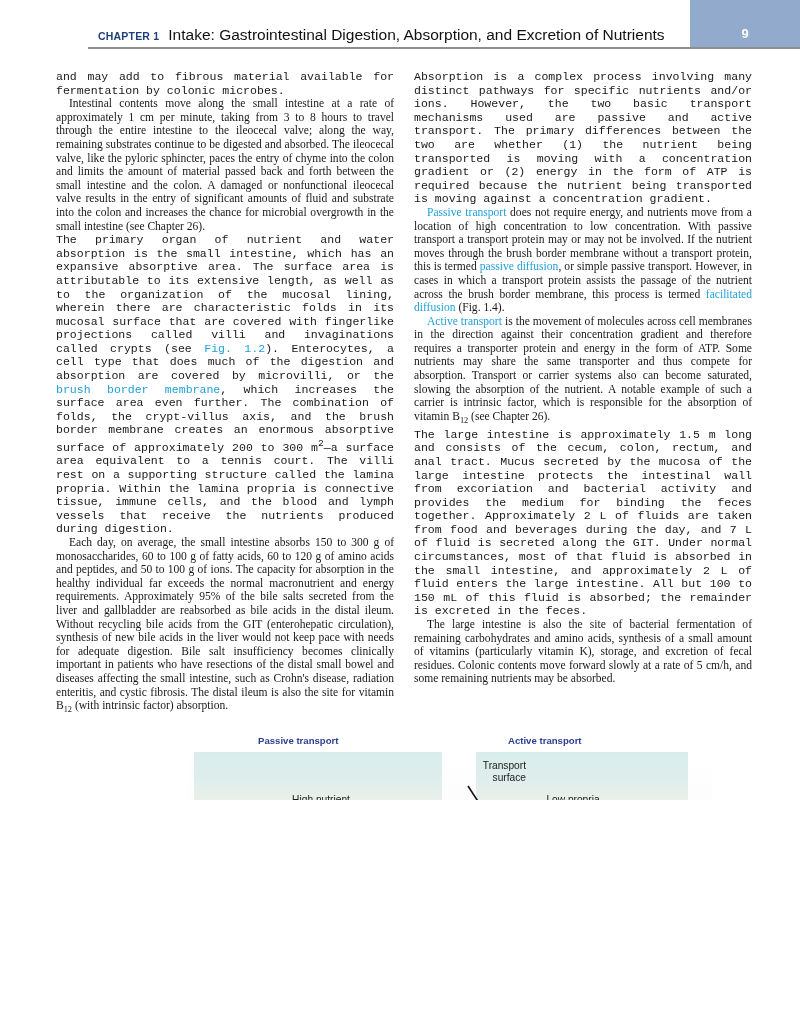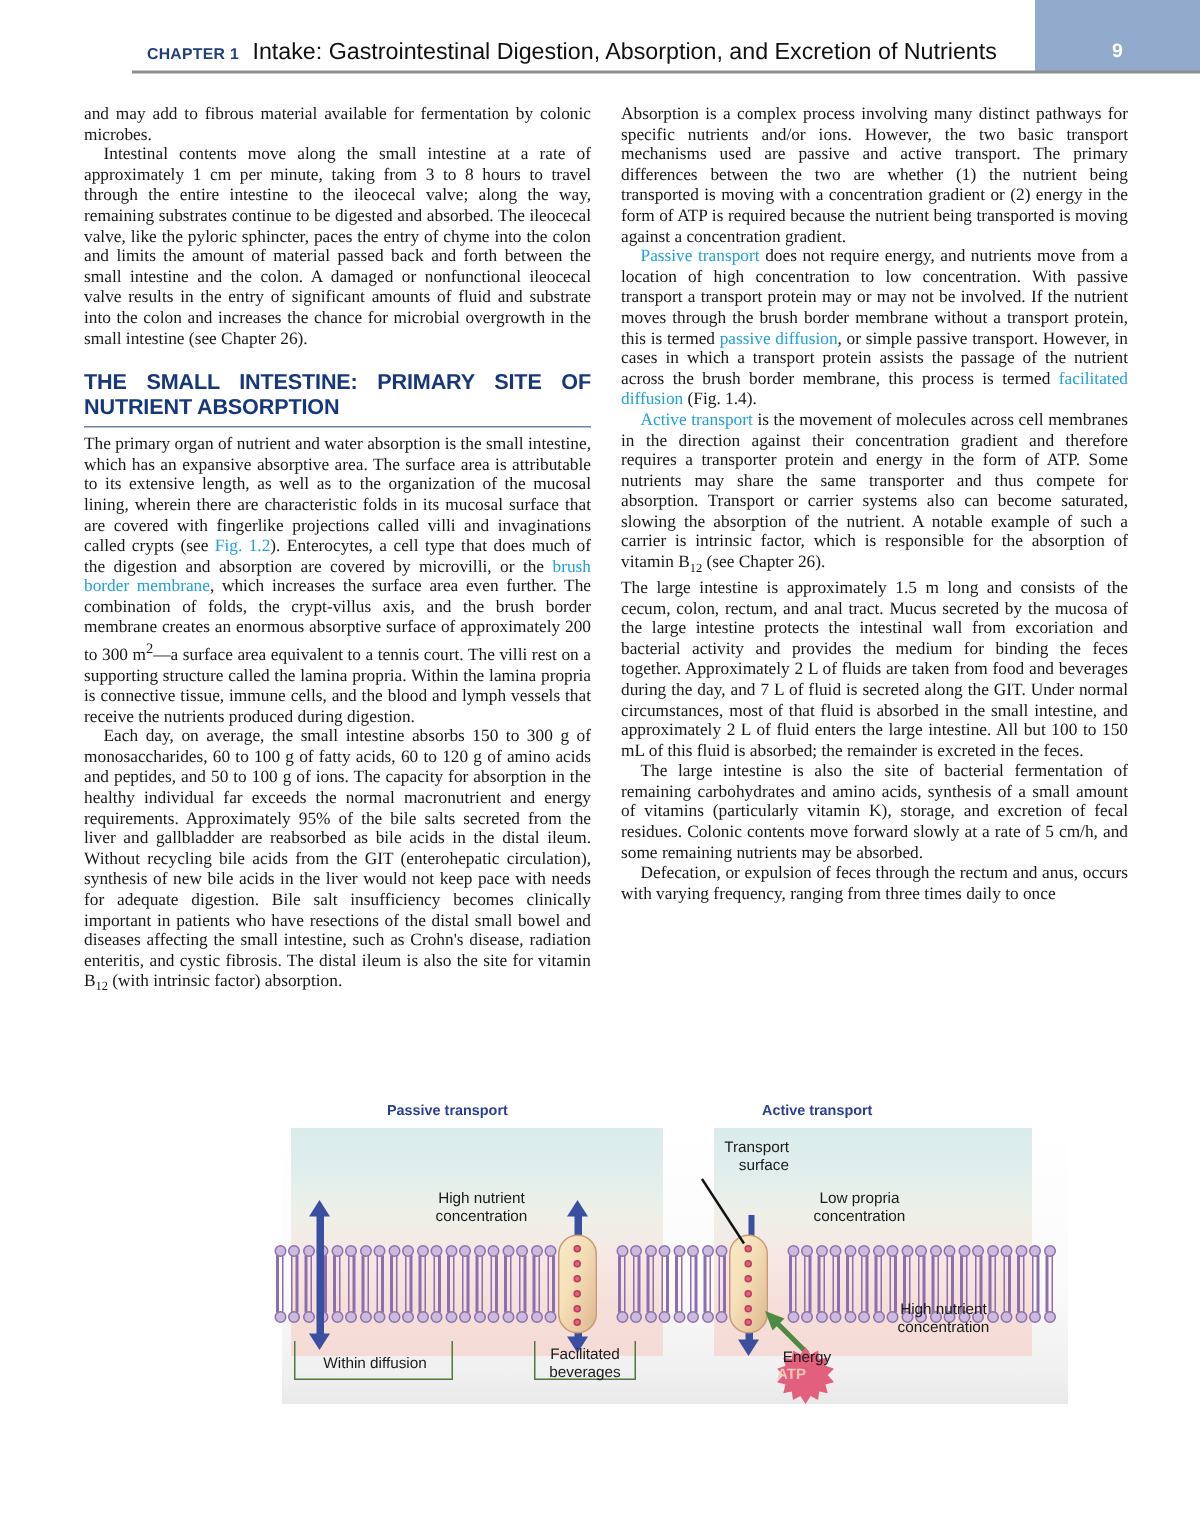--- a/index.html
+++ b/index.html
@@ -4,21 +4,21 @@
 <style>
   * { box-sizing: border-box; }
   html, body {
     margin: 0; padding: 0;
     width: 800px; height: 1024px;
     background: #ffffff;
     font-family: "Liberation Serif", serif;
   }
   #page {
     position: relative;
-    width: 800px; height: 936px;
+    width: 800px; height: 800px;
     background: #ffffff;
     overflow: hidden;
   }
 
   
   #page-header {
     position: absolute;
     left: 0; top: 0;
     width: 800px; height: 52px;
   }
@@ -85,21 +85,21 @@
     text-align: justify;
     text-justify: inter-word;
   }
   #col-left  { left: 56px; }
   #col-right { left: 414px; }
 
   .col p {
     margin: 0;
     text-indent: 13px;
   }
-  .col p.noindent { text-indent: 0; }
+  .col p.noindent { text-indent: 0; font-family: Liberation Mono, monospace; }
 
   
   h2.h-blue {
     font-family: "Liberation Sans", sans-serif;
     font-weight: bold;
     font-size: 14.4px;
     line-height: 17px;
     letter-spacing: -0.1px;
     color: #16387a;
     margin: 14px 0 0 0;
@@ -288,40 +288,38 @@
     </div>
     <div class="hdr-pagenum">9</div>
   </div>
 
   <div class="col" id="col-left">
 
     <p class="noindent">and may add to fibrous material available for fermentation by colonic microbes.</p>
 
     <p>Intestinal contents move along the small intestine at a rate of approximately 1 cm per minute, taking from 3 to 8 hours to travel through the entire intestine to the ileocecal valve; along the way, remaining substrates continue to be digested and absorbed. The ileocecal valve, like the pyloric sphincter, paces the entry of chyme into the colon and limits the amount of material passed back and forth between the small intestine and the colon. A damaged or nonfunctional ileocecal valve results in the entry of significant amounts of fluid and substrate into the colon and increases the chance for microbial overgrowth in the small intestine (see Chapter 26).</p>
 
-    <h2 class="h-blue">THE SMALL INTESTINE: PRIMARY SITE OF NUTRIENT ABSORPTION</h2>
 
     <p class="noindent"><span>The primary organ of nutrient and water absorption is the small intestine, which has an expansive absorptive area. The surface area is attributable to its extensive length, as well as to the organization of the mucosal lining, wherein there are characteristic folds in its mucosal surface that are covered with fingerlike projections called villi and invaginations called crypts (see </span><span class="figref">Fig. 1.2</span><span>). Enterocytes, a cell type that does much of the digestion and absorption are covered by microvilli, or the </span><span class="term">brush border membrane</span><span>, which increases the surface area even further. The combination of folds, the crypt-villus axis, and the brush border membrane creates an enormous absorptive surface of approximately 200 to 300 m</span><sup>2</sup><span>—a surface area equivalent to a tennis court. The villi rest on a supporting structure called the lamina propria. Within the lamina propria is connective tissue, immune cells, and the blood and lymph vessels that receive the nutrients produced during digestion.</span></p>
 
     <p><span>Each day, on average, the small intestine absorbs 150 to 300 g of monosaccharides, 60 to 100 g of fatty acids, 60 to 120 g of amino acids and peptides, and 50 to 100 g of ions. The capacity for absorption in the healthy individual far exceeds the normal macronutrient and energy requirements. Approximately 95% of the bile salts secreted from the liver and gallbladder are reabsorbed as bile acids in the distal ileum. Without recycling bile acids from the GIT (enterohepatic circulation), synthesis of new bile acids in the liver would not keep pace with needs for adequate digestion. Bile salt insufficiency becomes clinically important in patients who have resections of the distal small bowel and diseases affecting the small intestine, such as Crohn's disease, radiation enteritis, and cystic fibrosis. The distal ileum is also the site for vitamin B</span><sub>12</sub><span> (with intrinsic factor) absorption.</span></p>
   </div>
 
   <div class="col" id="col-right">
 
 
     <p class="noindent">Absorption is a complex process involving many distinct pathways for specific nutrients and/or ions. However, the two basic transport mechanisms used are passive and active transport. The primary differences between the two are whether (1) the nutrient being transported is moving with a concentration gradient or (2) energy in the form of ATP is required because the nutrient being transported is moving against a concentration gradient.</p>
 
     <p><span class="term">Passive transport</span><span> does not require energy, and nutrients move from a location of high concentration to low concentration. With passive transport a transport protein may or may not be involved. If the nutrient moves through the brush border membrane without a transport protein, this is termed </span><span class="term">passive diffusion</span><span>, or simple passive transport. However, in cases in which a transport protein assists the passage of the nutrient across the brush border membrane, this process is termed </span><span class="term">facilitated diffusion</span><span> (Fig. 1.4).</span></p>
 
     <p><span class="term">Active transport</span><span> is the movement of molecules across cell membranes in the direction against their concentration gradient and therefore requires a transporter protein and energy in the form of ATP. Some nutrients may share the same transporter and thus compete for absorption. Transport or carrier systems also can become saturated, slowing the absorption of the nutrient. A notable example of such a carrier is intrinsic factor, which is responsible for the absorption of vitamin B</span><sub>12</sub><span> (see Chapter 26).</span></p>
 
 
     <p class="noindent">The large intestine is approximately 1.5 m long and consists of the cecum, colon, rectum, and anal tract. Mucus secreted by the mucosa of the large intestine protects the intestinal wall from excoriation and bacterial activity and provides the medium for binding the feces together. Approximately 2 L of fluids are taken from food and beverages during the day, and 7 L of fluid is secreted along the GIT. Under normal circumstances, most of that fluid is absorbed in the small intestine, and approximately 2 L of fluid enters the large intestine. All but 100 to 150 mL of this fluid is absorbed; the remainder is excreted in the feces.</p>
     <p>The large intestine is also the site of bacterial fermentation of remaining carbohydrates and amino acids, synthesis of a small amount of vitamins (particularly vitamin K), storage, and excretion of fecal residues. Colonic contents move forward slowly at a rate of 5 cm/h, and some remaining nutrients may be absorbed.</p>
-    <p>Defecation, or expulsion of feces through the rectum and anus, occurs with varying frequency, ranging from three times daily to once</p>
   </div>
 
   <div id="figure">
 
     <div class="fig-caption-top" id="cap-passive">Passive transport</div>
     <div class="fig-caption-top" id="cap-active">Active transport</div>
 
     <div class="grad-panel" id="panel-passive"></div>
     <div class="grad-panel" id="panel-active"></div>
 

